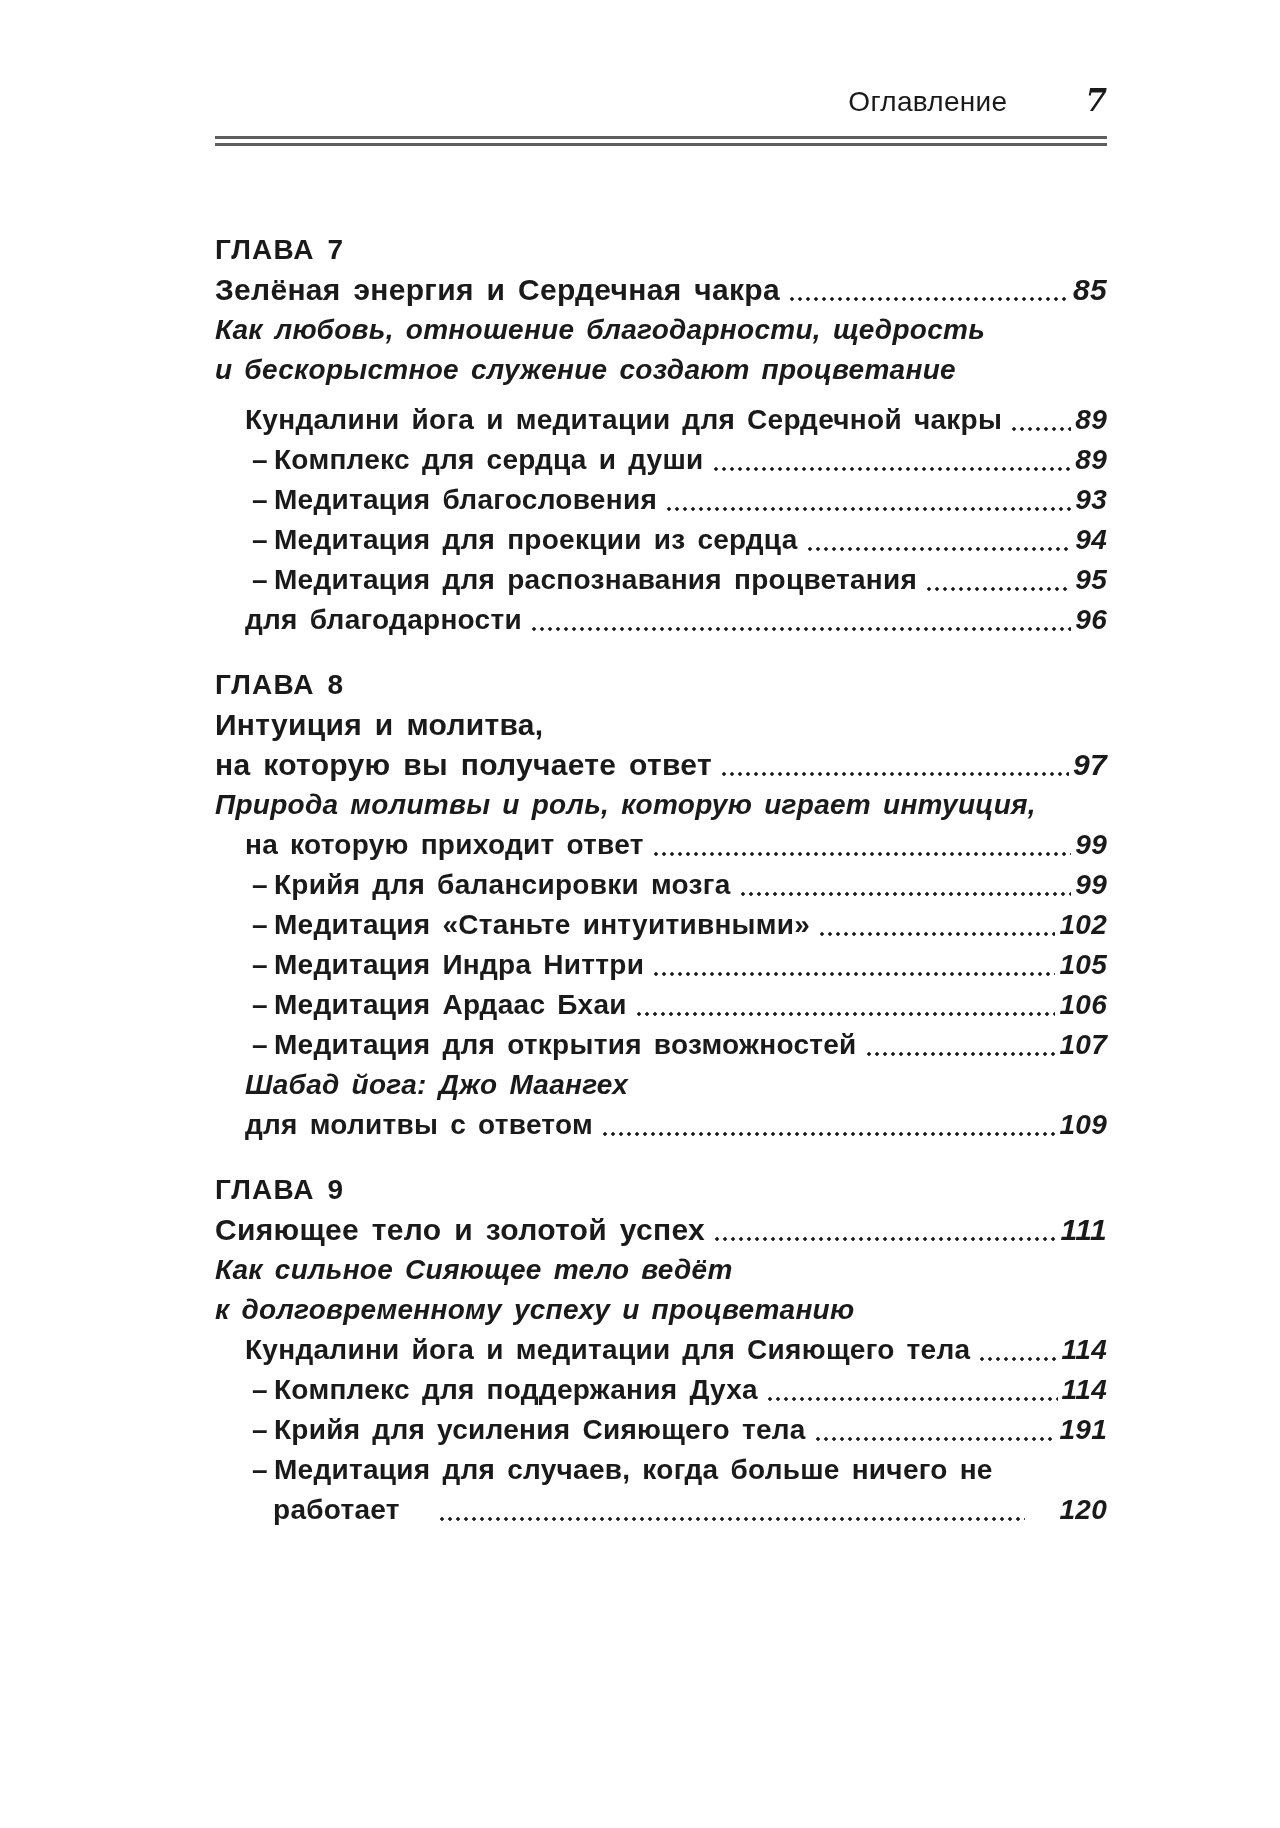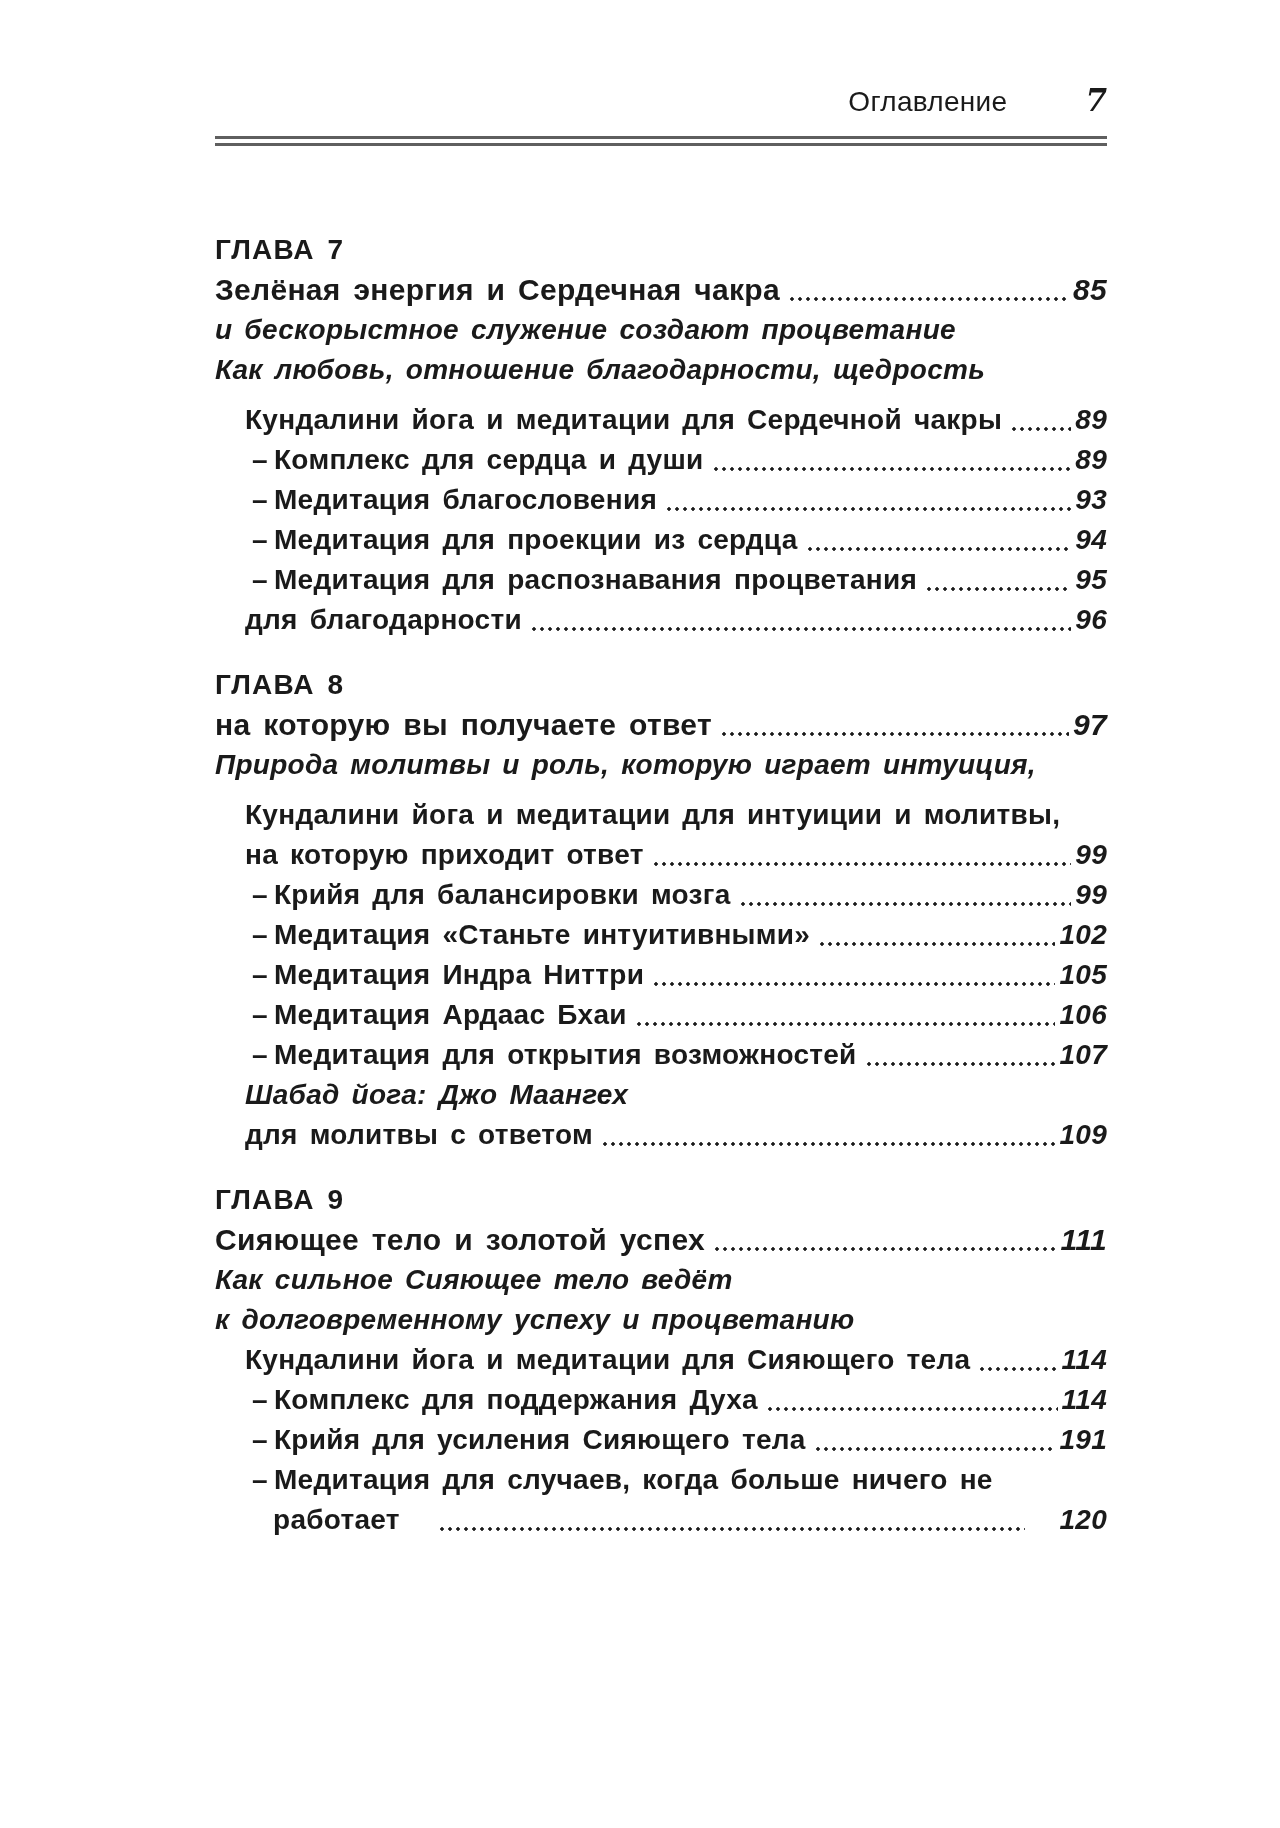--- a/index.html
+++ b/index.html
@@ -76,24 +76,24 @@
         <section class="chapter">
           <div class="toc-line label">
             <span class="txt">ГЛАВА 7</span>
           </div>
           <div class="toc-line title">
             <span class="txt">Зелёная энергия и Сердечная чакра</span>
             <span class="leader"></span>
             <span class="pg">85</span>
           </div>
           <div class="toc-line subtitle">
+            <span class="txt">Как любовь, отношение благодарности, щедрость</span>
+          </div>
+          <div class="toc-line subtitle">
             <span class="txt">и бескорыстное служение создают процветание</span>
-          </div>
-          <div class="toc-line subtitle">
-            <span class="txt">Как любовь, отношение благодарности, щедрость</span>
           </div>
           <div class="toc-line entry ind-1 gap">
             <span class="txt">Кундалини йога и медитации для Сердечной чакры</span>
             <span class="leader"></span>
             <span class="pg">89</span>
           </div>
           <div class="toc-line entry ind-2">
             <span class="dash">–</span>
             <span class="txt">Комплекс для сердца и души</span>
             <span class="leader"></span>
@@ -121,29 +121,29 @@
             <span class="txt">для благодарности</span>
             <span class="leader"></span>
             <span class="pg">96</span>
           </div>
         </section>
         <section class="chapter">
           <div class="toc-line label">
             <span class="txt">ГЛАВА 8</span>
           </div>
           <div class="toc-line title">
+            <span class="txt">Интуиция и молитва,</span>
+          </div>
+          <div class="toc-line title">
             <span class="txt">на которую вы получаете ответ</span>
             <span class="leader"></span>
             <span class="pg">97</span>
           </div>
           <div class="toc-line subtitle">
             <span class="txt">Природа молитвы и роль, которую играет интуиция,</span>
-          </div>
-          <div class="toc-line entry ind-1 gap">
-            <span class="txt">Кундалини йога и медитации для интуиции и молитвы,</span>
           </div>
           <div class="toc-line entry ind-1">
             <span class="txt">на которую приходит ответ</span>
             <span class="leader"></span>
             <span class="pg">99</span>
           </div>
           <div class="toc-line entry ind-2">
             <span class="dash">–</span>
             <span class="txt">Крийя для балансировки мозга</span>
             <span class="leader"></span>

